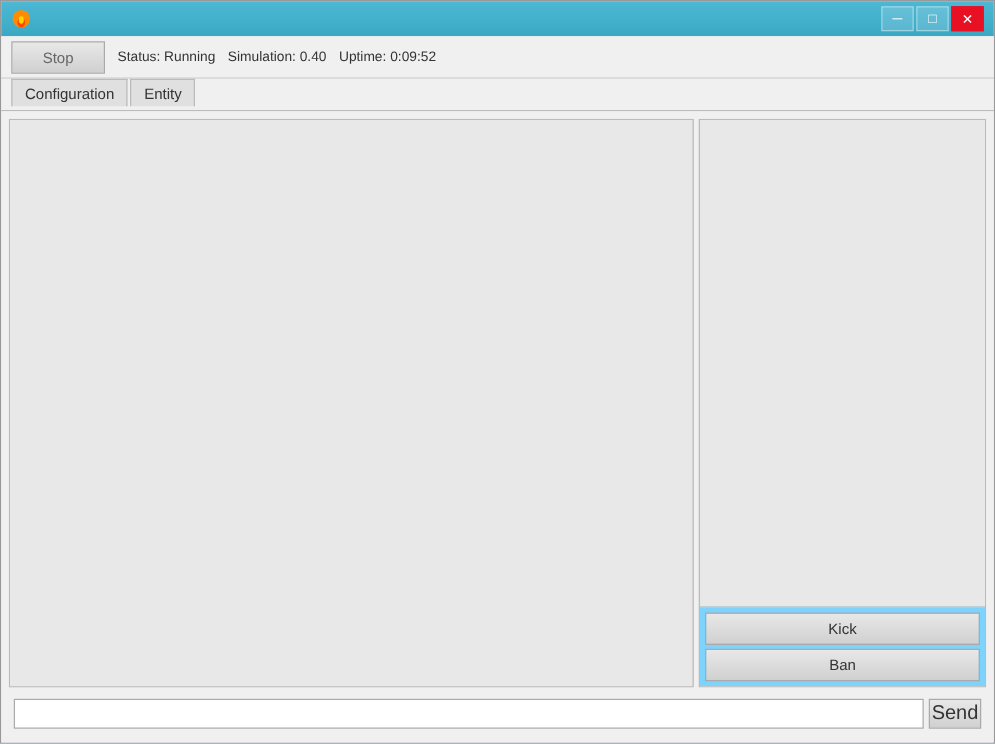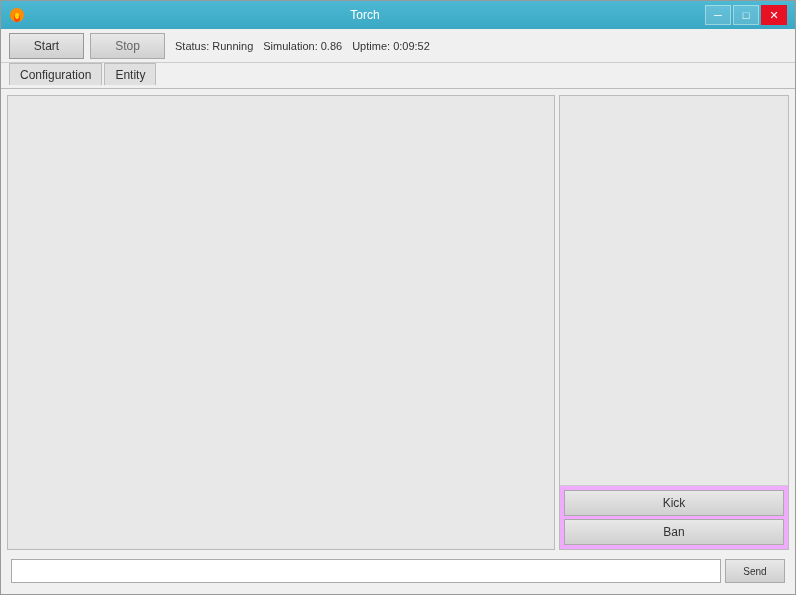--- a/index.html
+++ b/index.html
@@ -186,21 +186,21 @@
     .players-list {
       flex: 1;
       overflow-y: auto;
     }
 
     .players-buttons {
       padding: 4px;
       display: flex;
       flex-direction: column;
       gap: 3px;
-      background: #f0abfc;
+      background: #7dd3fc;
       border-top: 1px solid #ccc;
       justify-content: center;
     }
 
     .action-btn {
       width: 100%;
       height: 26px;
       background: linear-gradient(to bottom, #e8e8e8, #d0d0d0);
       border: 1px solid #aaa;
       cursor: pointer;
@@ -220,55 +220,53 @@
     .chat-input {
       flex: 1;
       height: 24px;
       border: 1px solid #aaa;
       background: white;
       padding: 2px 4px;
       font-size: 12px;
     }
 
     .send-btn {
-      width: 60px;
+      width: 42px;
       height: 24px;
       background: linear-gradient(to bottom, #e8e8e8, #d0d0d0);
       border: 1px solid #aaa;
       cursor: pointer;
-      font-size: 10px;
+      font-size: 16px;
       color: #333;
     }
   </style>
 </head>
 <body>
 
 <div class="window">
 
   <div class="title-bar">
     <div class="title-bar-icon">
       <svg viewBox="0 0 16 16" fill="none">
         <circle cx="8" cy="8" r="7" fill="#ff8c00"></circle>
         <ellipse cx="8" cy="11" rx="3" ry="4" fill="#ff4500"></ellipse>
         <ellipse cx="8" cy="9" rx="2" ry="3" fill="#ffd700"></ellipse>
       </svg>
     </div>
-    <span class="title-text">Torch</span>
     <div class="window-controls">
       <button class="win-btn">─</button>
       <button class="win-btn">□</button>
       <button class="win-btn close">✕</button>
     </div>
   </div>
 
   <div class="toolbar">
-    <button class="btn-start">Start</button>
     <button class="btn-stop">Stop</button>
     <span class="status-text">Status: Running</span>
-    <span class="status-text">Simulation: 0.86</span>
+    <span class="status-text">Simulation: 0.40</span>
     <span class="status-text">Uptime: 0:09:52</span>
   </div>
 
   <div class="tabs-bar">
     <div class="tab">
       <span>Configuration</span>
     </div>
     <div class="tab">
       <span>Entity</span>
     </div>

